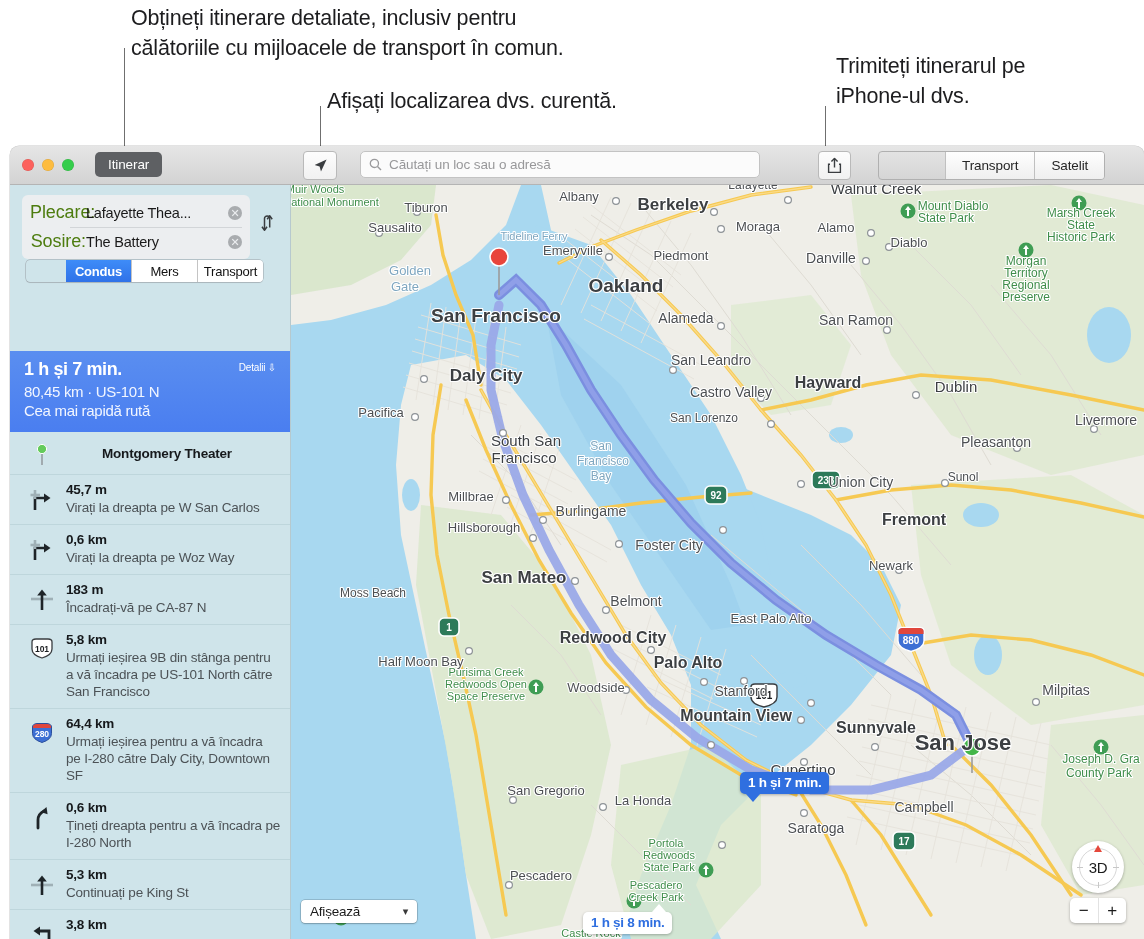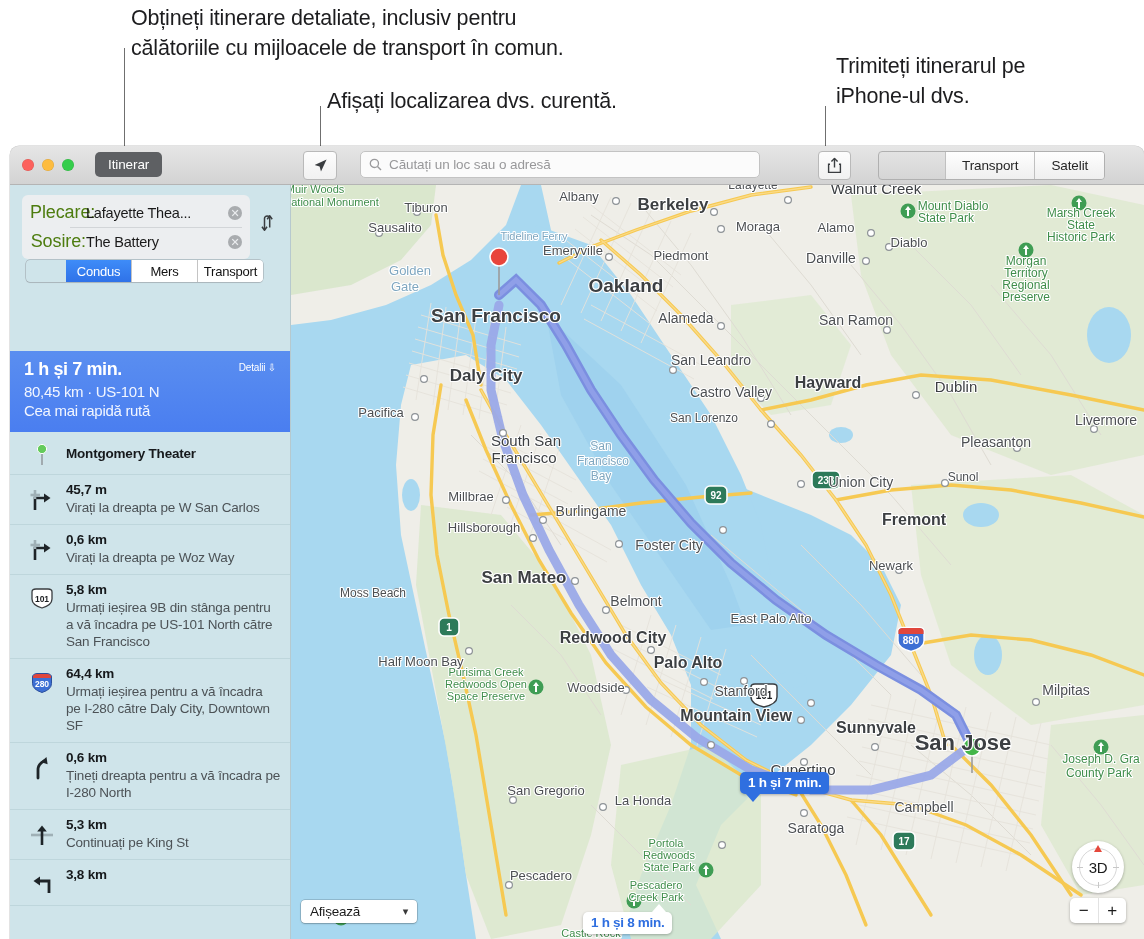--- a/index.html
+++ b/index.html
@@ -149,21 +149,21 @@
     box-shadow: 0 0 0 0.5px #9aa0a6, 0 1px 1px rgba(0,0,0,0.10);
   }
   #travel-modes .seg {
     flex: 1; display: flex; align-items: center; justify-content: center;
     font-size: 13px; color: #111; background: #ffffff;
     border-left: 1px solid #c4c4c4; letter-spacing: -0.2px;
   }
   #travel-modes .seg:first-child { border-left: none; }
   #travel-modes .seg.active {
     background: linear-gradient(to bottom, #3e8cf8, #2f72e8);
-    color: #ffffff; font-weight: normal; margin-left: 40px;
+    color: #ffffff; font-weight: bold; margin-left: 40px;
   }
 
   #route-summary {
     position: absolute; left: 0; top: 166px;
     width: 280px; height: 81px;
     background: linear-gradient(to bottom, #5a8ef0, #4a7ef0);
     color: #ffffff;
     padding: 8px 14px 0 14px;
     box-sizing: border-box;
   }
@@ -193,21 +193,21 @@
   }
   .step .txt { flex: 1; padding-left: 2px; }
   .step .dist {
     font-size: 13.5px; font-weight: bold; color: #16191c; letter-spacing: -0.2px;
   }
   .step .instr {
     font-size: 13.5px; color: #4c5256; margin-top: 2px;
     line-height: 17px; letter-spacing: -0.2px;
   }
   .step.origin .instr { font-weight: bold; color: #16191c; font-size: 13.5px; margin-top: 0; }
-  .step.origin { align-items: center; padding: 8px 10px; }
+  .step.origin { align-items: center; padding: 8px 10px; gap: 36px; }
 
   
   #map {
     position: absolute; left: 281px; top: 39px;
     width: 853px; height: 754px;
     overflow: hidden;
     background: #aadaf4;
   }
   #map svg { display: block; }
 
@@ -423,20 +423,33 @@
               <path d="M6 4 L6 13" stroke="#9fb0b6" stroke-width="2.6" fill="none"></path>
               <path d="M1.5 9 L11 9" stroke="#9fb0b6" stroke-width="2.6" fill="none"></path>
             </svg>
           </div>
           <div class="txt">
             <div class="dist">0,6 km</div>
             <div class="instr">Virați la dreapta pe Woz Way</div>
           </div>
         </div>
 
+        <div class="step">
+          <div class="ic">
+            <svg width="26" height="26" viewBox="0 0 26 26">
+              <path d="M2 13 L24 13" stroke="#9fb0b6" stroke-width="2.6" fill="none"></path>
+              <path d="M13 24 L13 7" stroke="#1e2428" stroke-width="2.6" fill="none"></path>
+              <path d="M8.2 9.5 L13 3.5 L17.8 9.5 Z" fill="#1e2428"></path>
+            </svg>
+          </div>
+          <div class="txt">
+            <div class="dist">183 m</div>
+            <div class="instr">Încadrați-vă pe CA-87 N</div>
+          </div>
+        </div>
 
         <div class="step">
           <div class="ic">
             <svg width="28" height="26" viewBox="0 0 28 26">
               <path d="M4 6 Q4 3 8 3 L20 3 Q24 3 24 6 L24 13 Q24 19 14 22 Q4 19 4 13 Z" fill="#ffffff" stroke="#3a3d40" stroke-width="1.3"></path>
               <text x="14" y="15.5" font-family="Liberation Sans, sans-serif" font-size="8.5" font-weight="bold" fill="#1b1e21" text-anchor="middle">101</text>
             </svg>
           </div>
           <div class="txt">
             <div class="dist">5,8 km</div>

